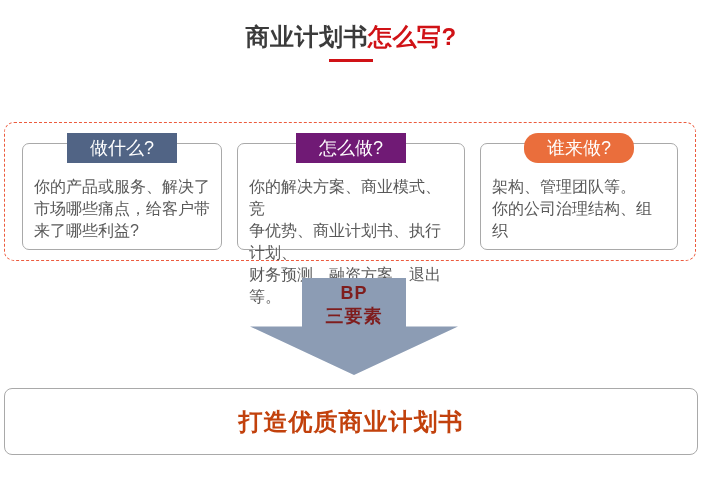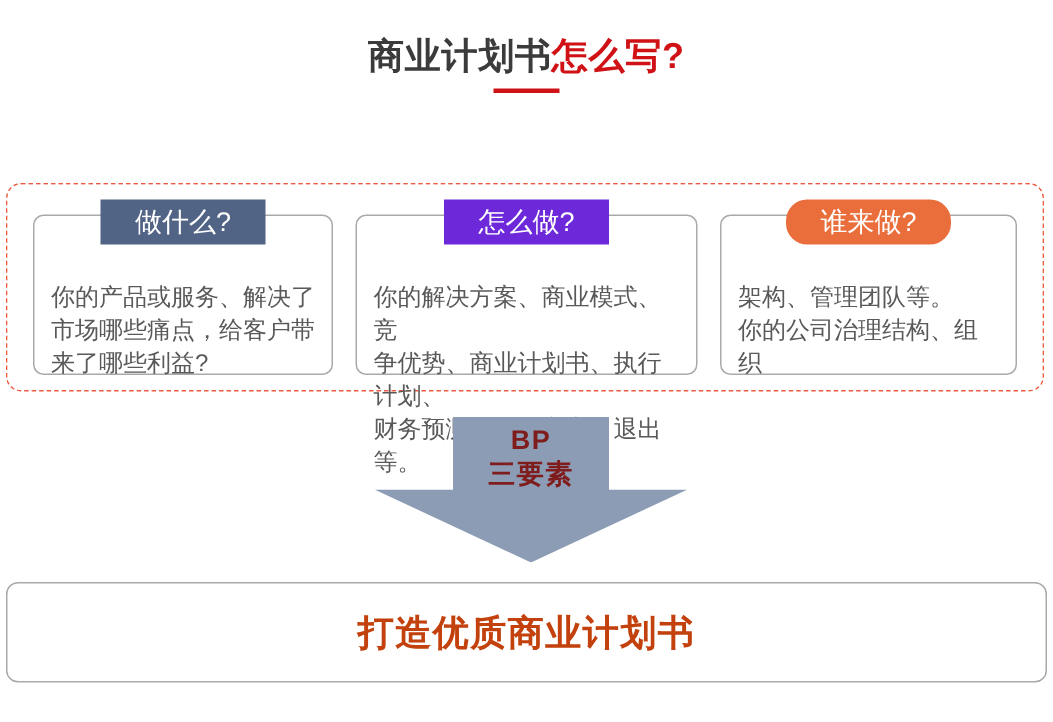--- a/index.html
+++ b/index.html
@@ -60,25 +60,25 @@
     position: absolute;
     top: -11px; left: 50%;
     transform: translateX(-50%);
     width: 110px; height: 30px;
     line-height: 30px;
     text-align: center;
     color: #ffffff;
     font-size: 18px;
   }
   .card-header-blue   { background: #516485; }
-  .card-header-rose   { background: #6d28d9; }
+  .card-header-rose   { background: #701a75; }
   .card-header-orange { background: #ea6e3c; border-radius: 14px; }
 
   .card-body {
-    margin-top: 44px;
+    margin-top: 32px;
     padding: 0 11px;
     font-size: 16px;
     line-height: 22px;
     color: #595959;
   }
 
   
   .down-arrow {
     position: absolute;
     left: 250px; top: 278px;

